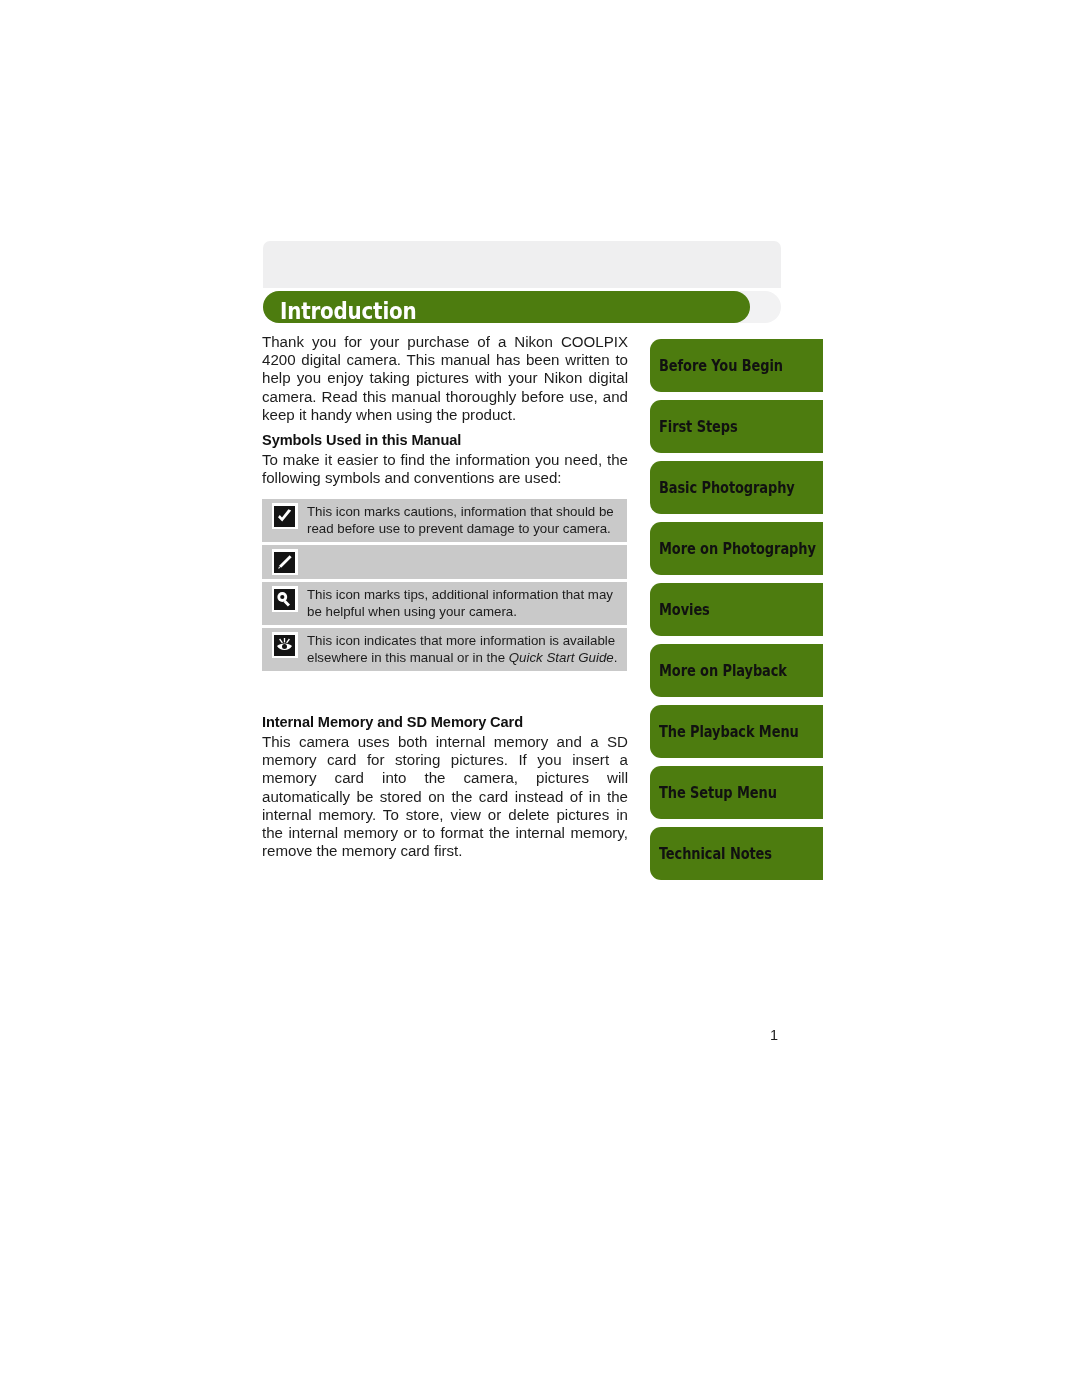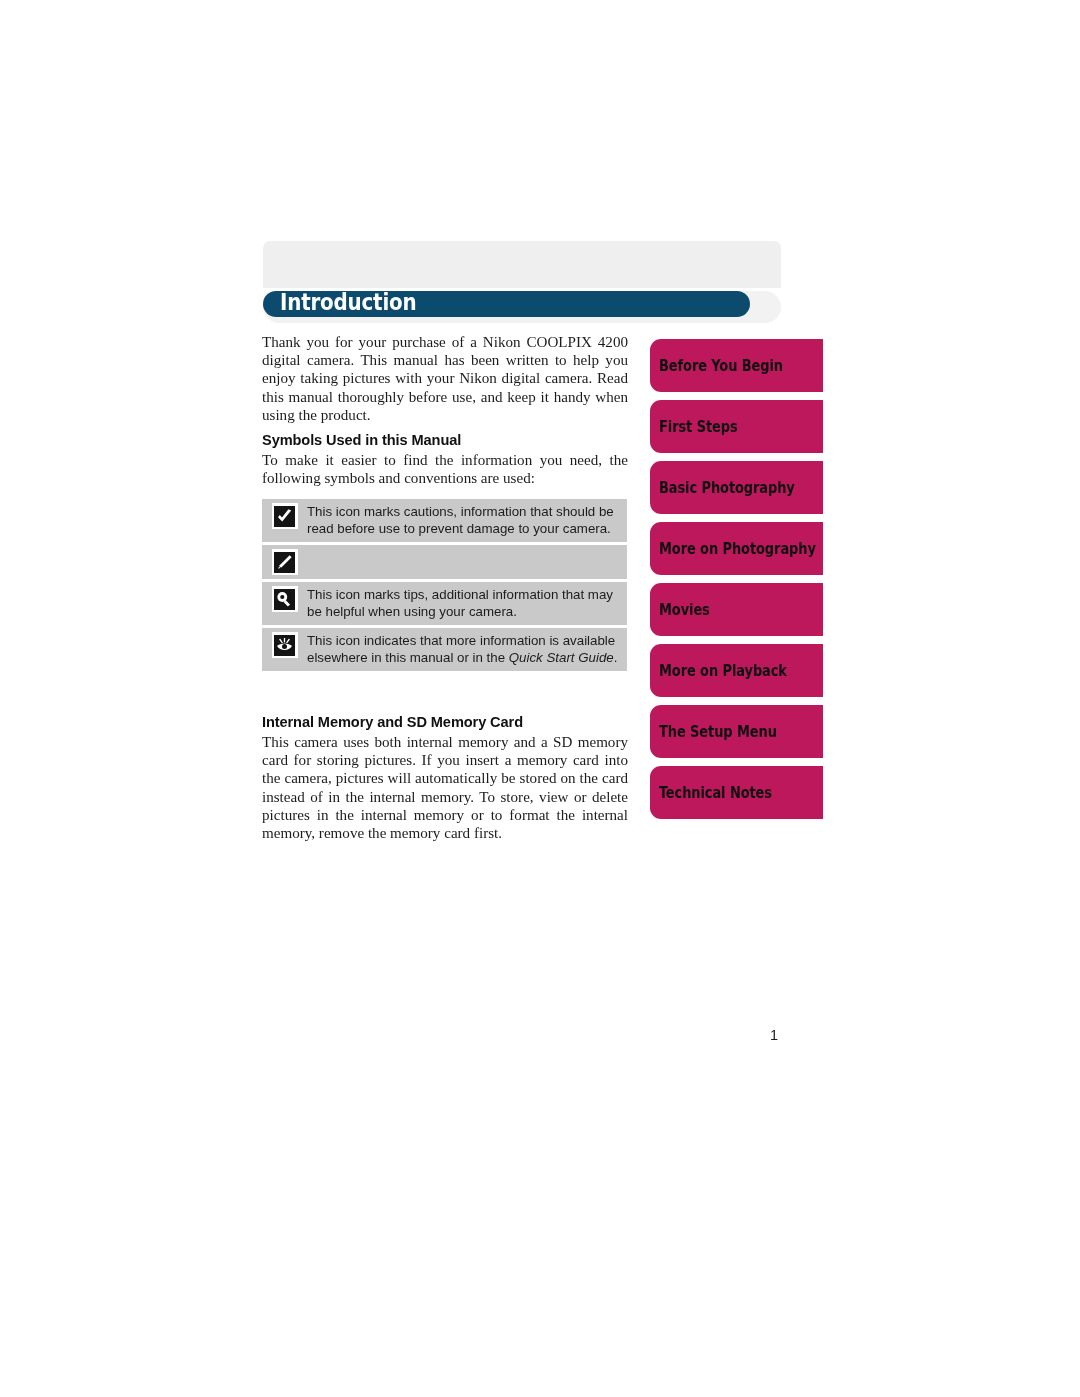--- a/index.html
+++ b/index.html
@@ -49,25 +49,25 @@
     left: 0; top: 0;
     width: 518px;
     height: 32px;
     background: #f2f2f3;
     border-radius: 16px;
   }
   #title-bar {
     position: absolute;
     left: 0; top: 0;
     width: 487px;
-    height: 26px;
-    background: #0c4a6e;
+    height: 32px;
+    background: #4d7c0f;
     border-radius: 16px;
     display: flex;
-    align-items: flex-start;
+    align-items: flex-end;
   }
   #title-bar .title-text {
     margin-left: 17px;
     color: #ffffff;
     font-size: 23px;
     font-weight: bold;
     letter-spacing: -0.2px;
     line-height: 1;
     font-family: "DejaVu Sans", sans-serif;
     font-stretch: condensed;
@@ -82,21 +82,21 @@
     top: 333px;
     width: 366px;
   }
   .body-para {
     font-size: 15.1px;
     line-height: 18.2px;
     text-align: justify;
     text-justify: inter-word;
     margin: 0 0 2px 0;
     color: #1c1c1c;
-    font-family: Liberation Serif, serif;
+    font-family: Liberation Sans, sans-serif;
   }
   .sub-head {
     font-size: 14.6px;
     font-weight: bold;
     line-height: 19px;
     margin: 7px 0 1px 0;
     color: #111111;
     letter-spacing: -0.1px;
   }
 
@@ -152,21 +152,21 @@
 
   
   #tab-col {
     position: absolute;
     left: 650px;
     top: 339px;
     width: 173px;
   }
   .tab {
     height: 53px;
-    background: #be185d;
+    background: #4d7c0f;
     border-radius: 11px 0 0 11px;
     margin-bottom: 8px;
     display: flex;
     align-items: center;
     box-sizing: border-box;
   }
   .tab .tab-label {
     margin-left: 9px;
     font-size: 16.4px;
     font-weight: bold;
@@ -292,20 +292,23 @@
     <div class="tab">
       <span class="tab-label">More on Photography</span>
     </div>
     <div class="tab">
       <span class="tab-label">Movies</span>
     </div>
     <div class="tab">
       <span class="tab-label">More on Playback</span>
     </div>
     <div class="tab">
+      <span class="tab-label">The Playback Menu</span>
+    </div>
+    <div class="tab">
       <span class="tab-label">The Setup Menu</span>
     </div>
     <div class="tab">
       <span class="tab-label">Technical Notes</span>
     </div>
   </div>
 
   <div id="page-number">1</div>
 
 </div>

